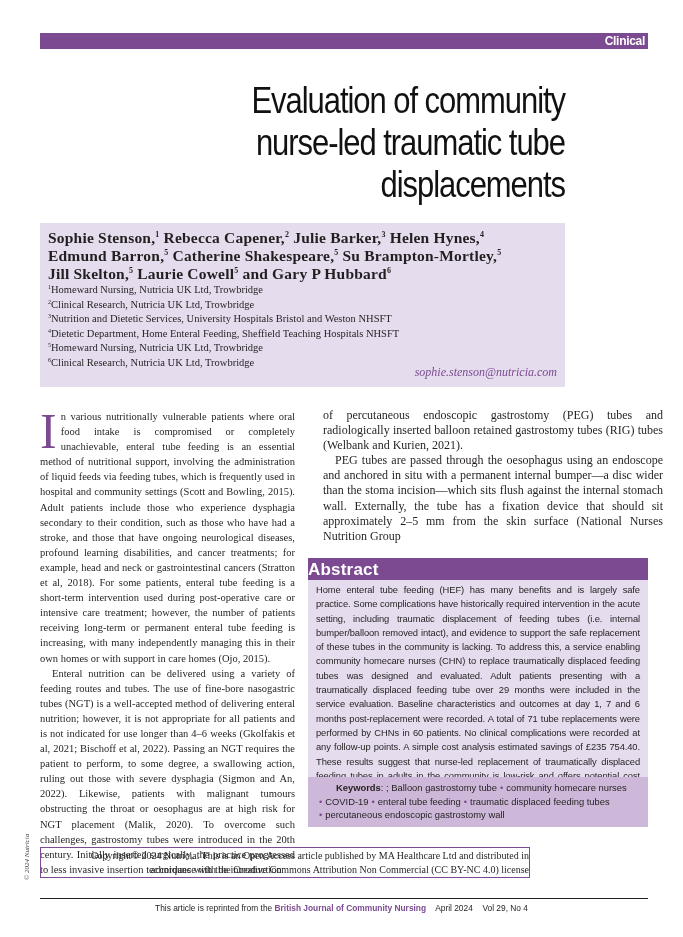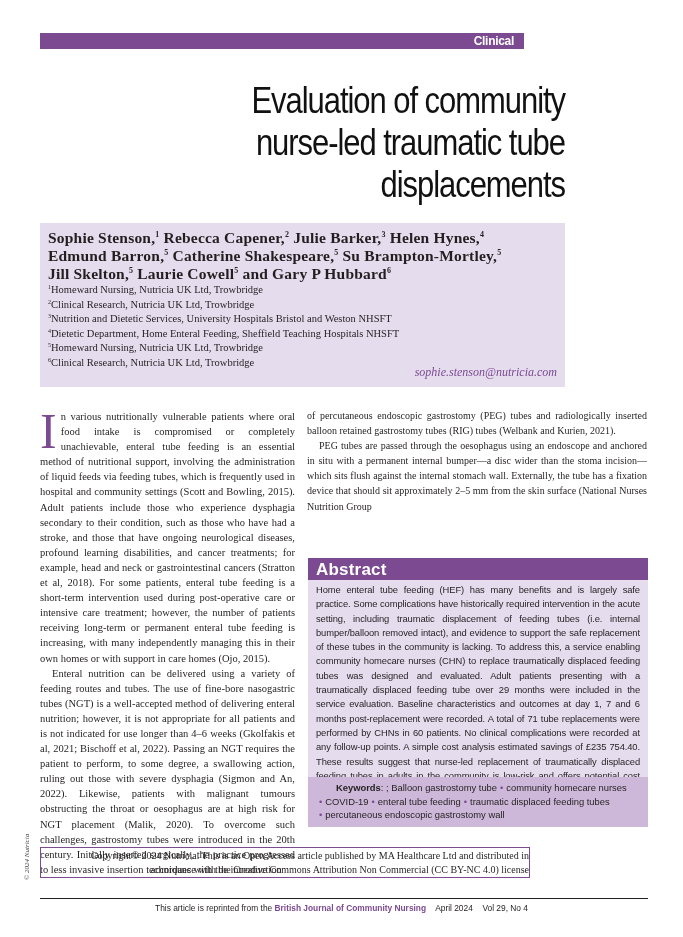--- a/index.html
+++ b/index.html
@@ -1,23 +1,23 @@
 <!DOCTYPE html>
 <html><head>
 <meta charset="utf-8">
 <style>
   * { box-sizing: border-box; margin: 0; padding: 0; }
   html, body { width: 683px; height: 937px; background: #ffffff; overflow: hidden; }
   body { position: relative; font-family: "Liberation Serif", serif; color: #231f20; }
 
   .section-bar {
-    position: absolute; left: 40px; top: 33px; width: 484px; height: 16px;
+    position: absolute; left: 40px; top: 33px; width: 608px; height: 16px;
     background: #7b4a90; color: #fff; text-align: right;
     font-family: "Liberation Sans", sans-serif; font-weight: bold; font-size: 12px;
-    line-height: 16px; padding-right: 10px; letter-spacing: -0.3px;
+    line-height: 16px; padding-right: 3px; letter-spacing: -0.3px;
   }
 
   .title {
     position: absolute; right: 118px; top: 80px; width: 460px; text-align: right;
     font-family: "Liberation Sans", sans-serif; font-weight: normal;
     font-size: 36px; line-height: 42px; color: #111; letter-spacing: -1.2px;
     transform: scaleX(0.86); transform-origin: right top;
   }
 
   .author-box {
@@ -41,31 +41,31 @@
     font-size: 10.5px; line-height: 15.1px; text-align: justify; color: #231f20;
   }
   .col-left p { text-indent: 12px; }
   .col-left p.first { text-indent: 0; }
   .dropcap {
     float: left; font-size: 50px; line-height: 40px; color: #7b4a90;
     margin: 2px 4px 0 0; font-family: "Liberation Serif", serif;
   }
 
   .col-right {
-    position: absolute; left: 307px; top: 408px; width: 340px;
-    font-size: 10px; line-height: 15.1px; text-align: justify; color: #231f20;
+    position: absolute; left: 323px; top: 408px; width: 340px;
+    font-size: 12px; line-height: 15.1px; text-align: justify; color: #231f20;
   }
   .col-right p.indent { text-indent: 12px; }
 
   .abstract {
     position: absolute; left: 308px; top: 558px; width: 340px; height: 269px;
     background: #e5dced;
   }
   .abstract-head {
-    background: #7b4a90; color: #fff; height: 22px; padding-left: 8px;
+    background: #7b4a90; color: #fff; height: 22px; 
     font-family: "Liberation Sans", sans-serif; font-weight: bold; font-size: 17px;
     line-height: 24px; letter-spacing: 0.2px;
   }
   .abstract-body {
     padding: 3px 8px 0 8px; font-family: "Liberation Sans", sans-serif;
     font-size: 9.4px; line-height: 14.3px; text-align: justify; color: #231f20;
     letter-spacing: -0.1px;
   }
   .keywords {
     position: absolute; left: 0; bottom: 0; width: 340px; height: 50px;

